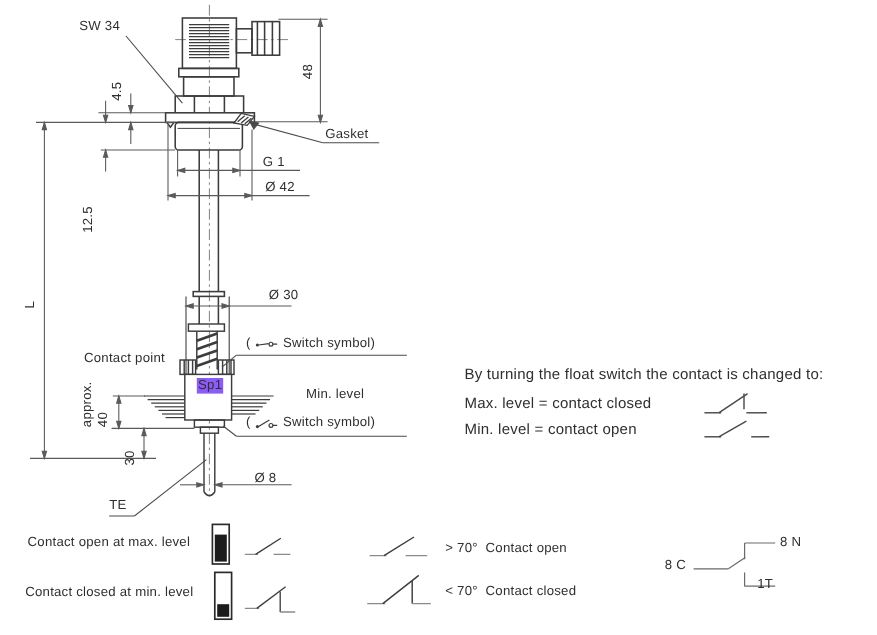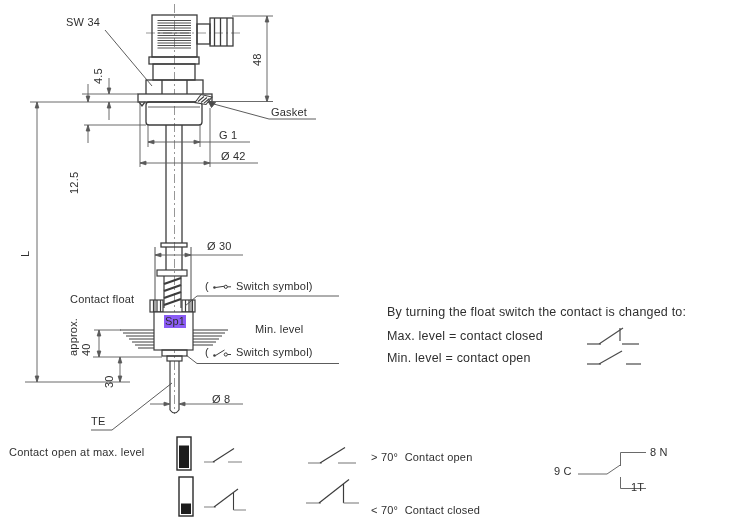--- a/index.html
+++ b/index.html
@@ -239,22 +239,22 @@
     <line x1="620.5" y1="452.5" x2="646" y2="452.5"></line>
     <line x1="620.5" y1="477" x2="620.5" y2="488.5"></line>
     <line x1="620.5" y1="488.5" x2="646" y2="488.5"></line>
   </g>
 </svg>
 
 <div class="lbl" style="left:66px;top:16px">SW 34</div>
 <div class="lbl" style="left:271px;top:106px">Gasket</div>
 <div class="lbl" style="left:219px;top:129px">G 1</div>
 <div class="lbl" style="left:221px;top:150px">Ø 42</div>
-<div class="lbl" style="left:207px;top:240px">Ø 30</div>
-<div class="lbl" style="left:70px;top:293px">Contact float</div>
+<div class="lbl" style="left:224px;top:240px">Ø 30</div>
+<div class="lbl" style="left:70px;top:293px">Contact point</div>
 <div class="lbl sp1" style="left:164px;top:315px">Sp1</div>
 <div class="lbl" style="left:255px;top:323px">Min. level</div>
 <div class="lbl" style="left:212px;top:393px">Ø 8</div>
 <div class="lbl" style="left:91px;top:415px">TE</div>
 
 <div class="lbl sw-lbl" style="left:205px;top:280px">
   <span>(</span>
   <svg width="21" height="11">
     <circle cx="2.5" cy="6.5" r="1.3" fill="#3c3c3c"></circle>
     <line x1="3.5" y1="6.5" x2="12" y2="5.3" stroke="#3c3c3c" stroke-width="1"></line>
@@ -279,21 +279,22 @@
 <div class="vlbl" style="left:19px;top:257px">L</div>
 <div class="vlbl" style="left:251px;top:66px">48</div>
 <div class="vlbl" style="left:67px;top:356px">approx.
 40</div>
 <div class="vlbl" style="left:103px;top:388px">30</div>
 
 <div class="lbl note" style="left:387px;top:306px">By turning the float switch the contact is changed to:</div>
 <div class="lbl note" style="left:387px;top:352px">Min. level = contact open</div>
 <div class="lbl note" style="left:387px;top:330px">Max. level = contact closed</div>
 
-<div class="lbl" style="left:9px;top:446px">Contact open at max. level</div>
+<div class="lbl" style="left:23px;top:446px">Contact open at max. level</div>
+<div class="lbl" style="left:21px;top:488px">Contact closed at min. level</div>
 <div class="lbl" style="left:371px;top:451px">&gt; 70°  Contact open</div>
-<div class="lbl" style="left:371px;top:504px">&lt; 70°  Contact closed</div>
-
-<div class="lbl" style="left:554px;top:465px">9 C</div>
+<div class="lbl" style="left:371px;top:487px">&lt; 70°  Contact closed</div>
+
+<div class="lbl" style="left:554px;top:465px">8 C</div>
 <div class="lbl" style="left:650px;top:446px">8 N</div>
 <div class="lbl" style="left:631px;top:481px">1T</div>
 
 </div>
 
 </body></html>

